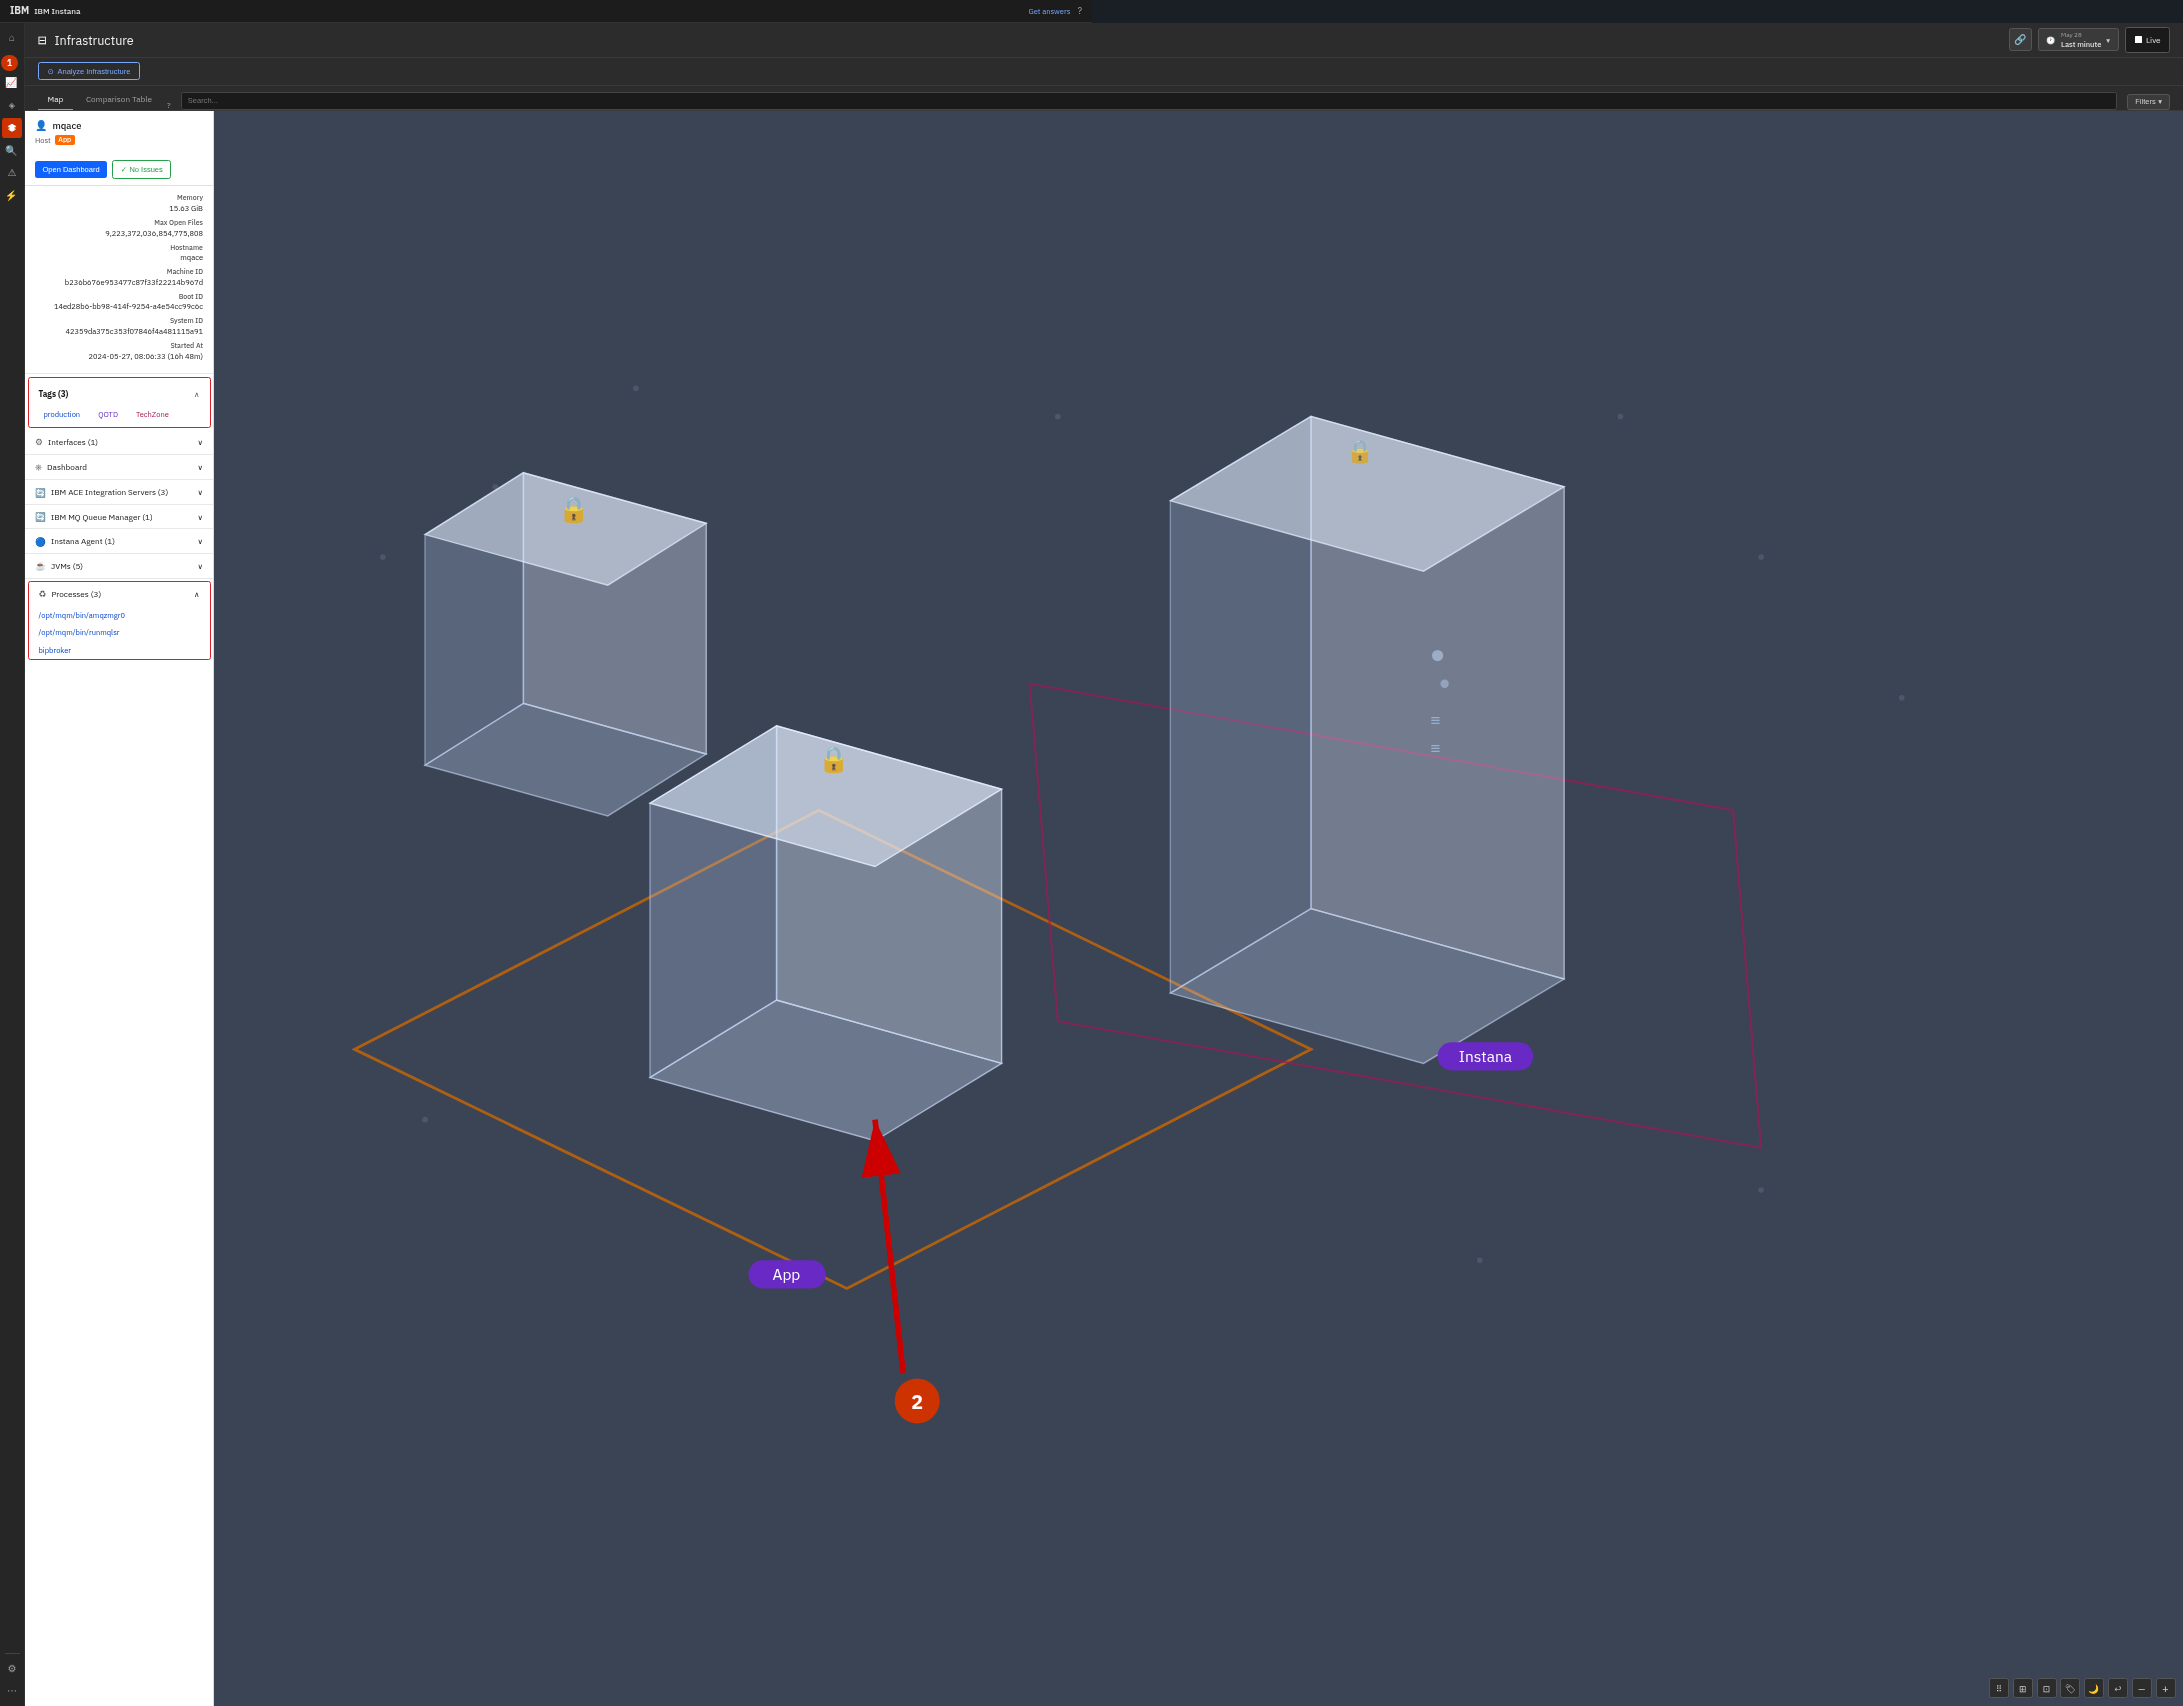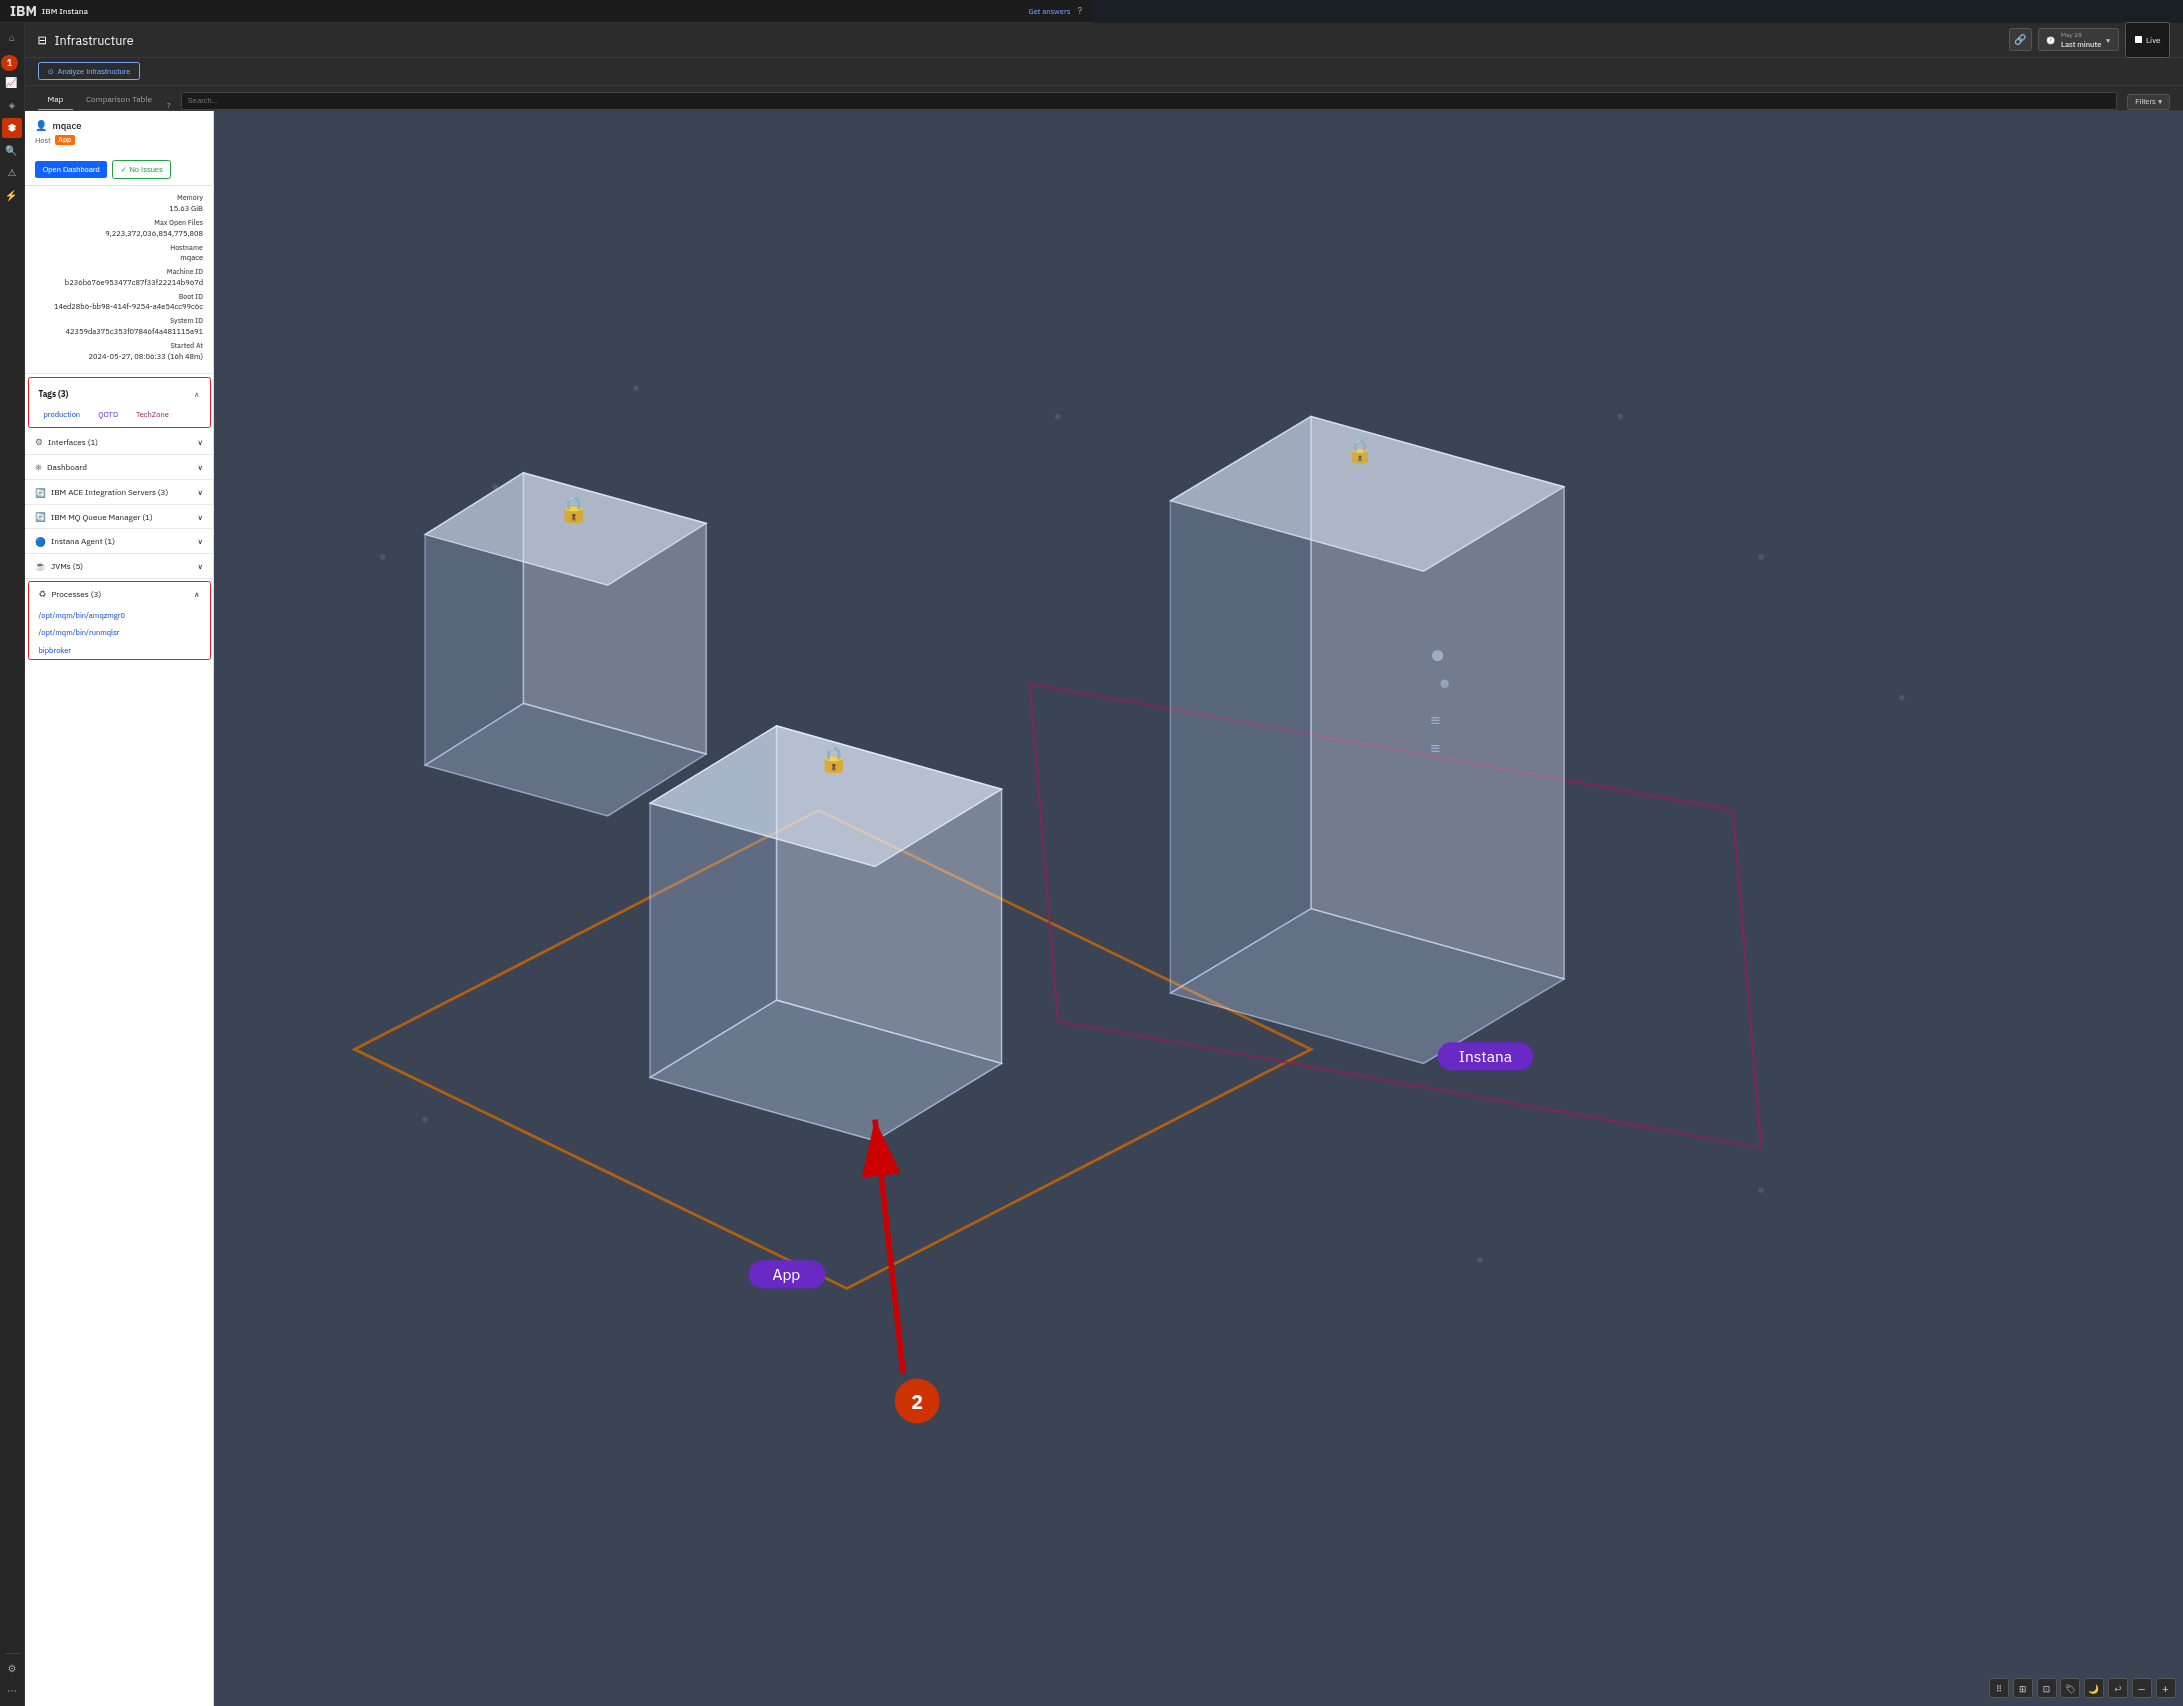--- a/index.html
+++ b/index.html
@@ -103,21 +103,21 @@
       font-size: 7.5px;
     }
     .time-btn .date { color: #a0a0a0; font-size: 6.3px; }
     .time-btn .label { font-weight: 500; color: #e0e0e0; }
     .live-btn {
       background: #1a1a1a;
       border: 0.6px solid #555;
       border-radius: 2.5px;
       display: flex; align-items: center; gap: 3.8px;
       padding: 0 8.8px;
-      height: 36px;
+      height: 26px;
       cursor: pointer;
       color: #e0e0e0;
       font-size: 8.2px;
     }
     .live-dot { width: 7.5px; height: 7.5px; background: #fff; border-radius: 0.6px; }
 
     
     .toolbar {
       background: #2c2c2c;
       height: 28px;
@@ -366,21 +366,21 @@
       display: flex; align-items: center; justify-content: center;
       font-weight: 700;
       font-size: 8.2px;
     }
   </style>
 </head>
 <body>
 
 <div class="top-nav">
   <div class="top-nav-left">
-    <span style="font-weight:700;font-size:14px;">IBM</span>
+    <span style="font-weight:700;font-size:10px;">IBM</span>
     <span>IBM Instana</span>
   </div>
   <div class="top-nav-right">
     <span class="get-answers">Get answers</span>
     <span class="help-icon">?</span>
   </div>
 </div>
 
 <div class="left-sidebar">
   <div class="sidebar-icon">⌂</div>

